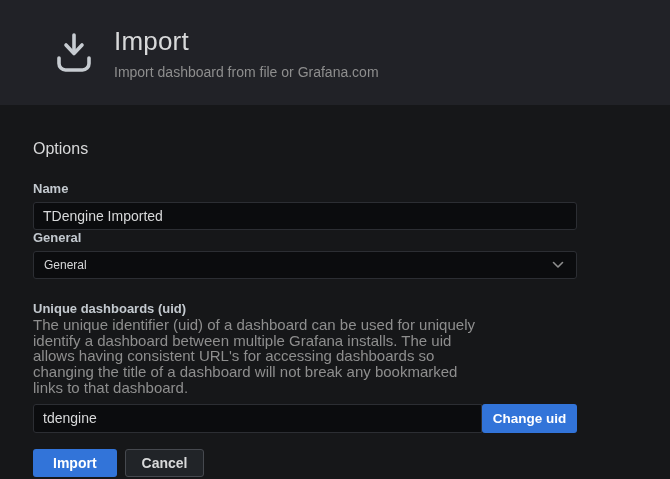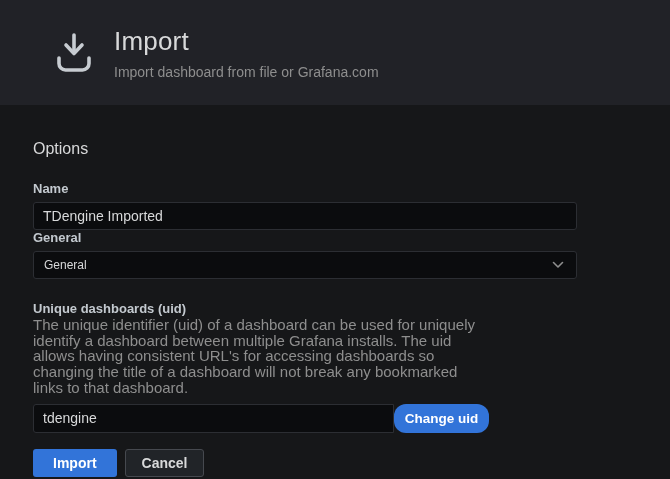--- a/index.html
+++ b/index.html
@@ -84,38 +84,38 @@
   }
   .uid-section { margin-top: 22px; margin-bottom: 0; }
   .uid-description {
     max-width: 448px;
     font-size: 15px;
     line-height: 15.7px;
     color: var(--text-weak, #8e8e8e);
     margin-top: 1px;
     margin-bottom: 8px;
   }
-  .uid-row { display: flex; width: 456px; }
+  .uid-row { display: flex; width: 544px; }
   .uid-row .text-input { flex: 1; height: 29px; border-radius: 3px 0 0 3px; }
   .btn {
     border: none;
     border-radius: 3px;
     font-family: "Liberation Sans", "DejaVu Sans", sans-serif;
     font-size: 14px;
     font-weight: 600;
     cursor: pointer;
   }
   .btn-primary {
     background: var(--accent, #3274d9);
     color: #ffffff;
   }
   .btn-change-uid {
     width: 95px;
     height: 29px;
-    border-radius: 12px;
+    border-radius: 3px;
     font-size: 13.5px;
     flex: none;
   }
   .actions { margin-top: 16px; display: flex; gap: 8px; }
   .btn-import { height: 28px; padding: 0 20px; }
   .btn-cancel {
     height: 28px;
     padding: 0 16px;
     background: #212428;
     color: #d8d9da;

